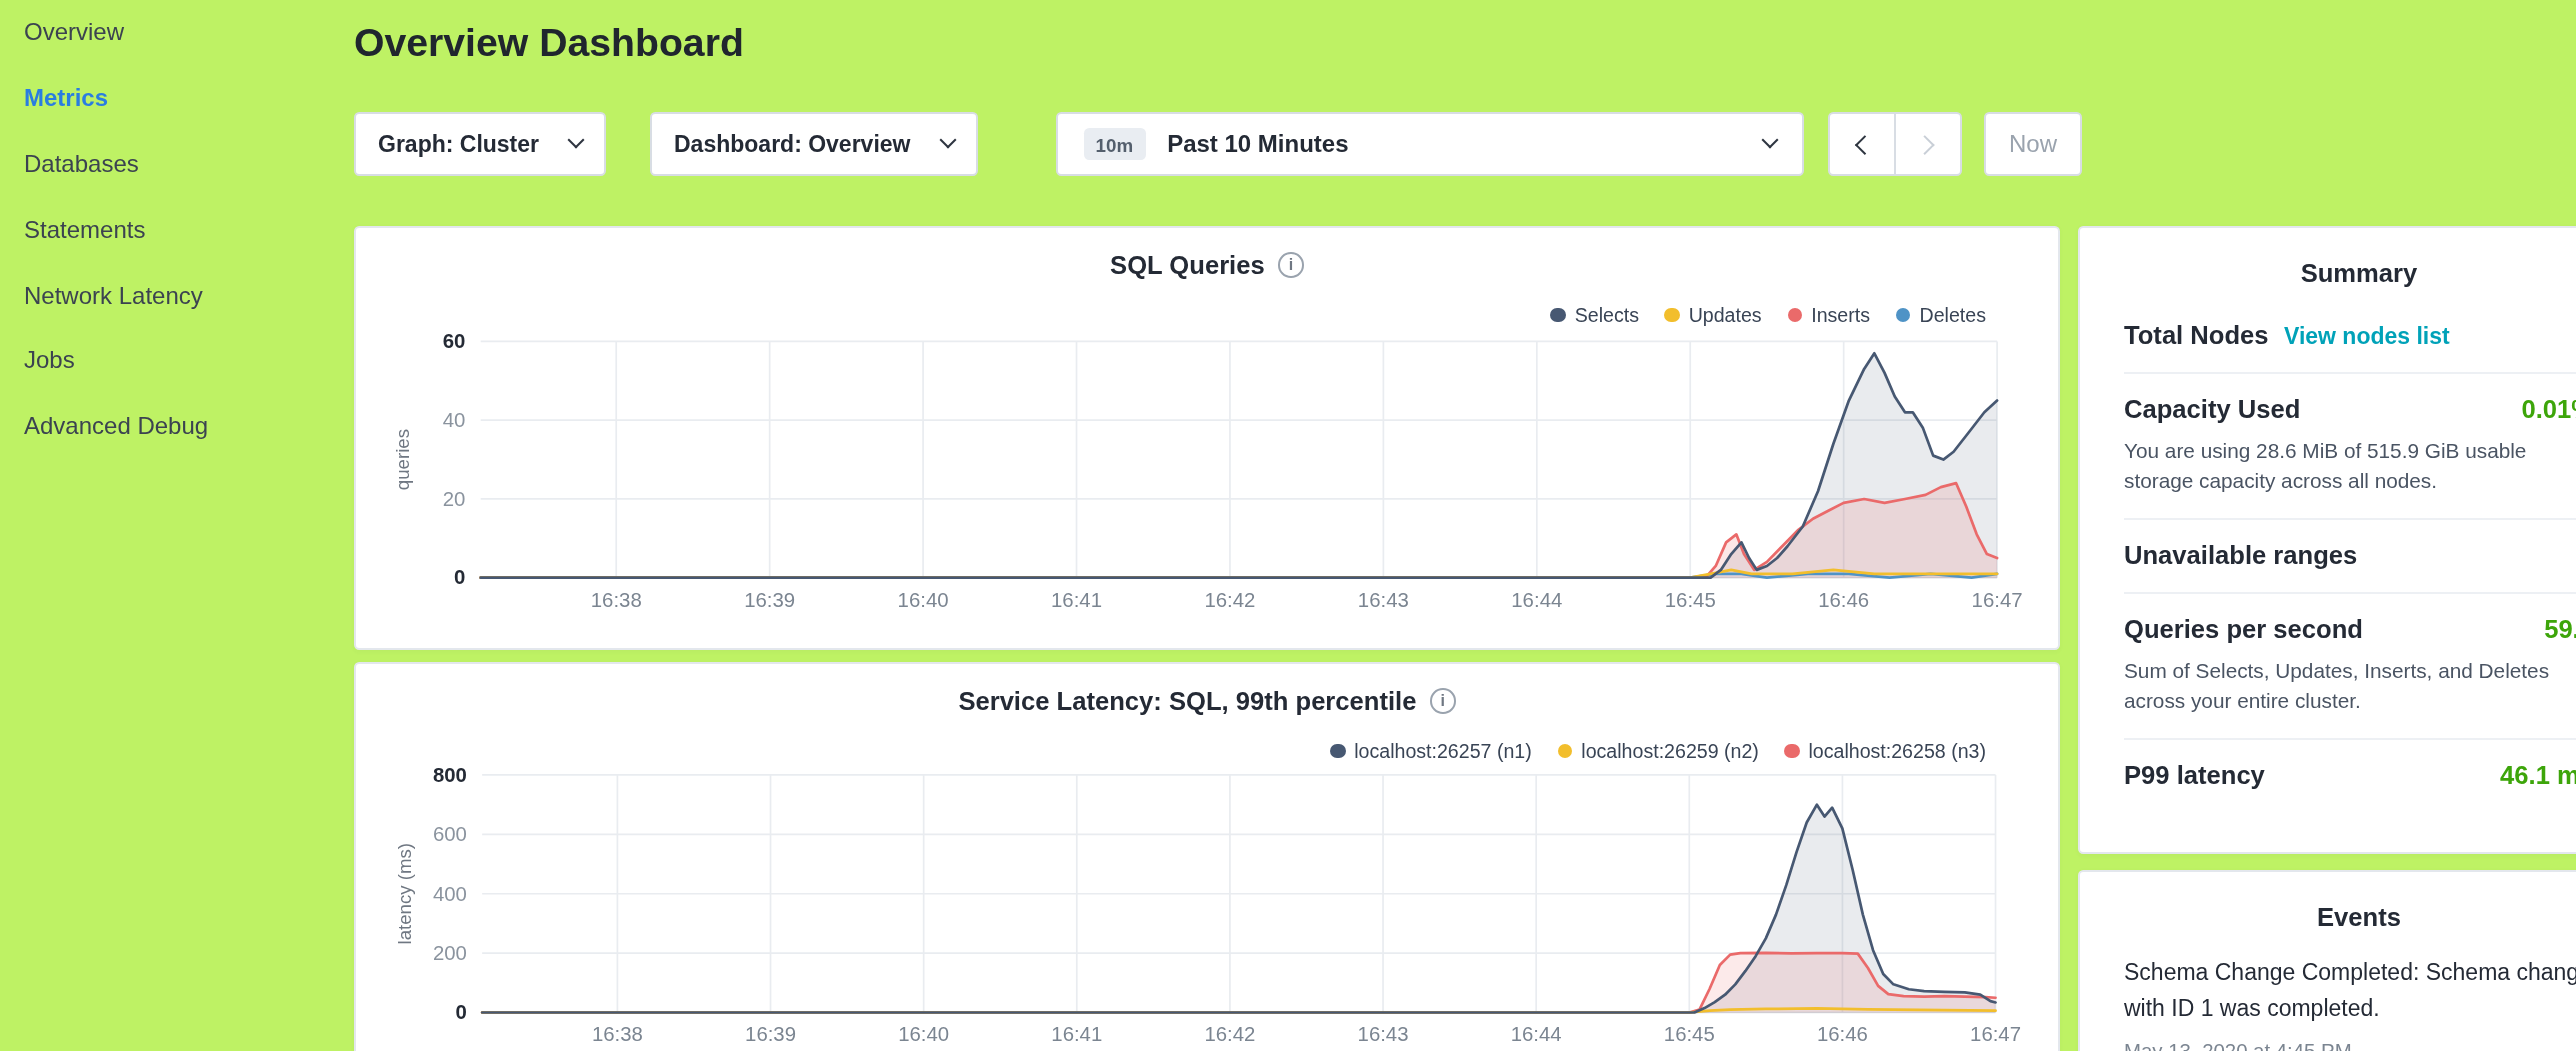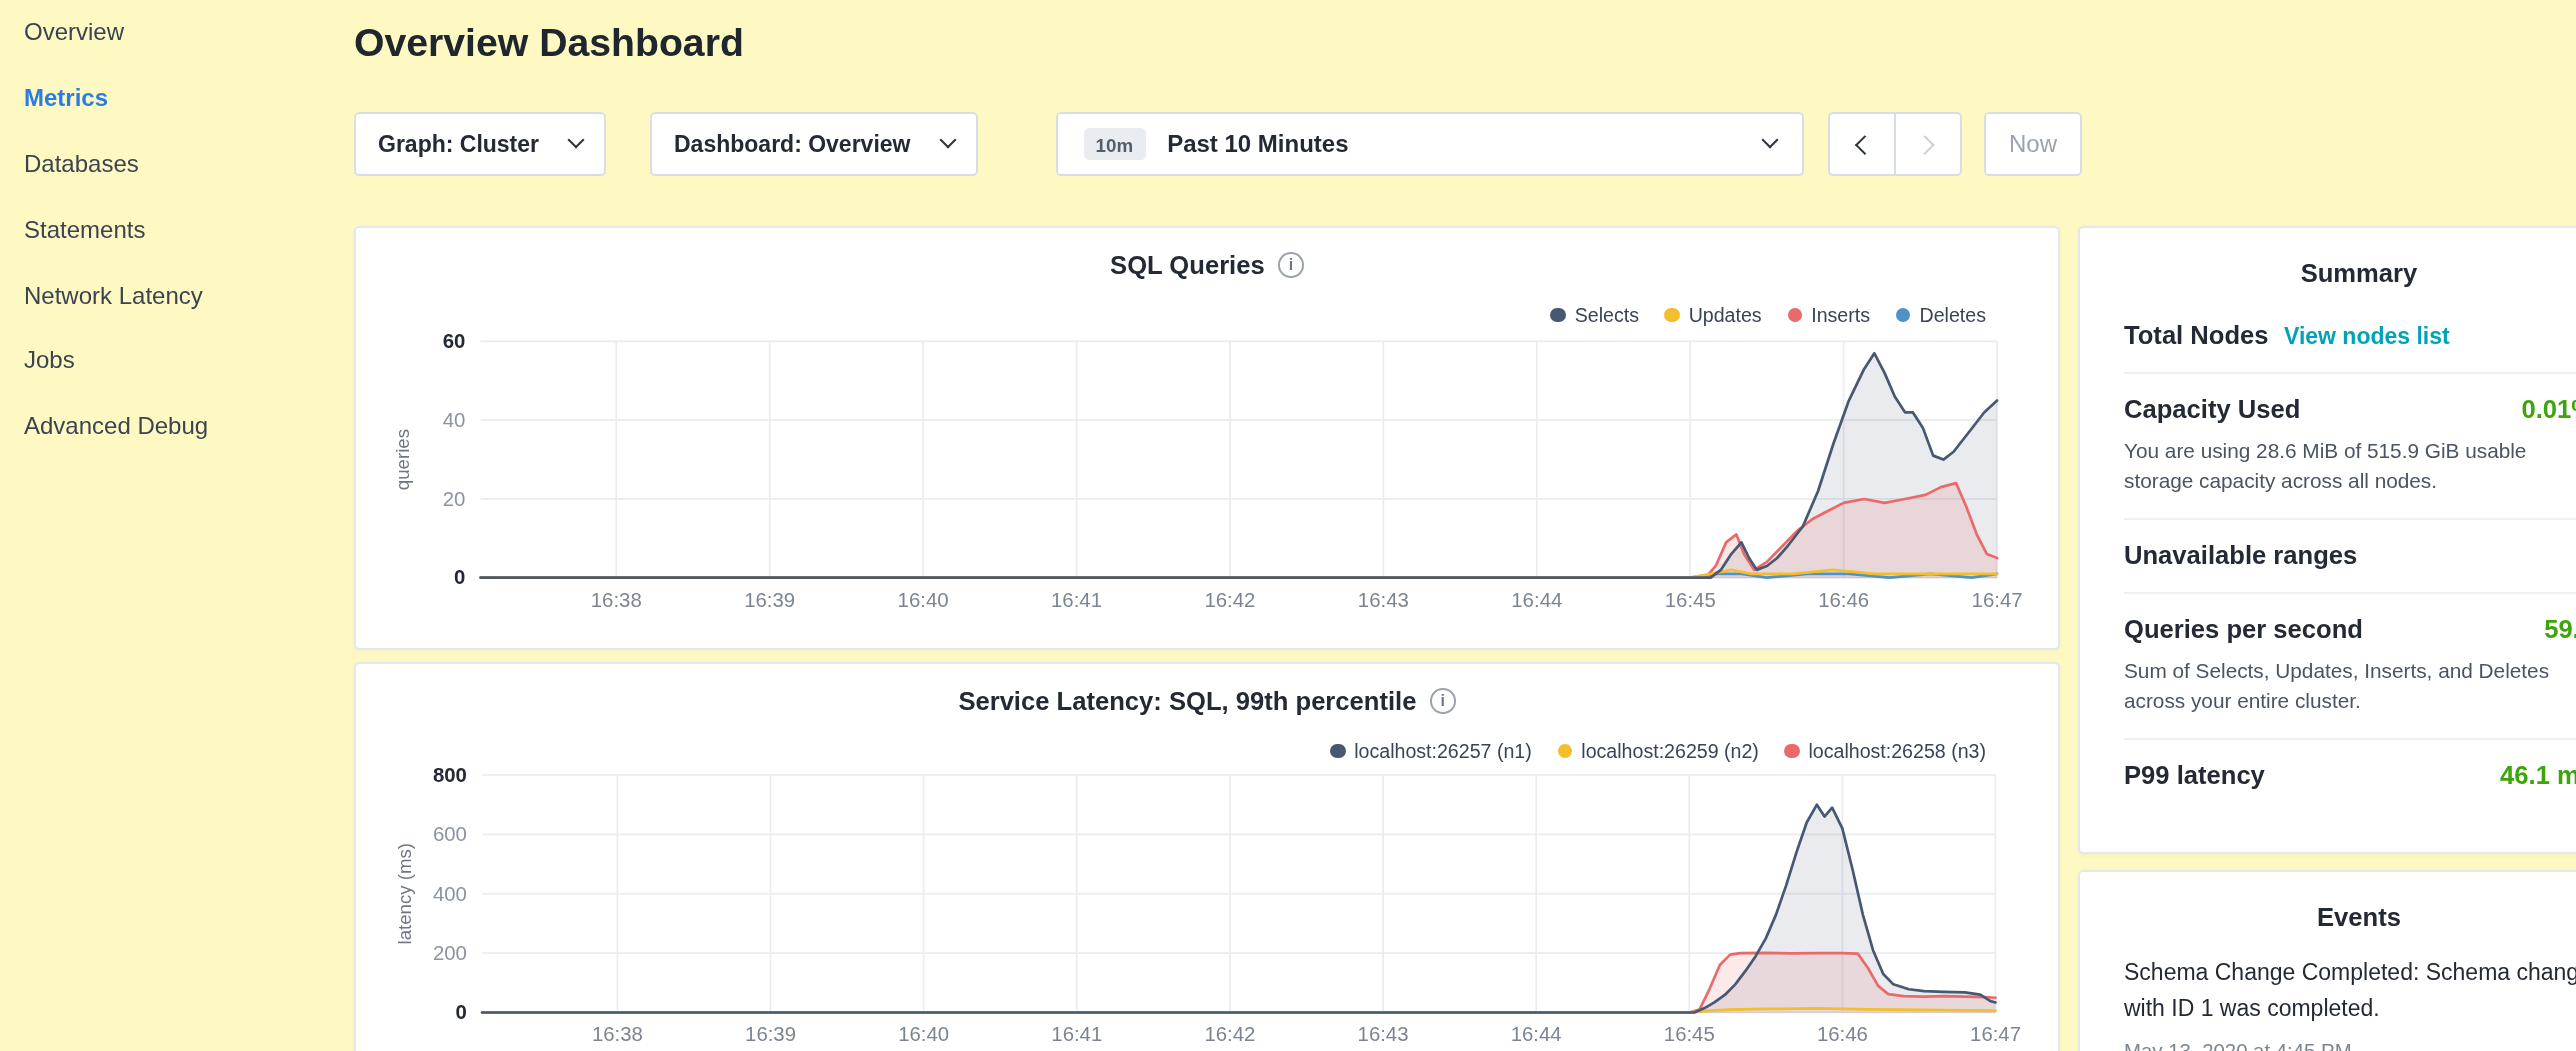--- a/index.html
+++ b/index.html
@@ -1,18 +1,18 @@
 <!DOCTYPE html>
 <html style="font-size:13.6px"><head>
 <meta charset="utf-8">
 <style>
   * { box-sizing: border-box; margin: 0; padding: 0; }
   html,body { background:#f5f7fa; }
   body { font-family:"Liberation Sans", sans-serif; }
-  .viewport { position:relative; width:2576px; height:1051px; overflow:hidden; background:#fef9c3; }
+  .viewport { position:relative; width:2576px; height:1051px; overflow:hidden; background:#bef264; }
   .scale { position:absolute; left:0; top:0; width:1288px; height:526px; transform:scale(2); transform-origin:0 0; }
 
   
   .sidebar { position:absolute; left:0; top:0; width:170px; height:526px; }
   .nav-item { display:block; padding:9.4px 12px; font-size:12px; color:#3b4350; cursor:pointer; text-decoration:none; }
   .nav-item.active { color:#2a7de1; font-weight:700; }
 
   
   .page-title { position:absolute; left:177px; top:10.2px; font-size:19.6px; font-weight:600; color:#20262e; }
   .controls { position:absolute; left:177px; top:56px; width:1111px; height:32px; }

